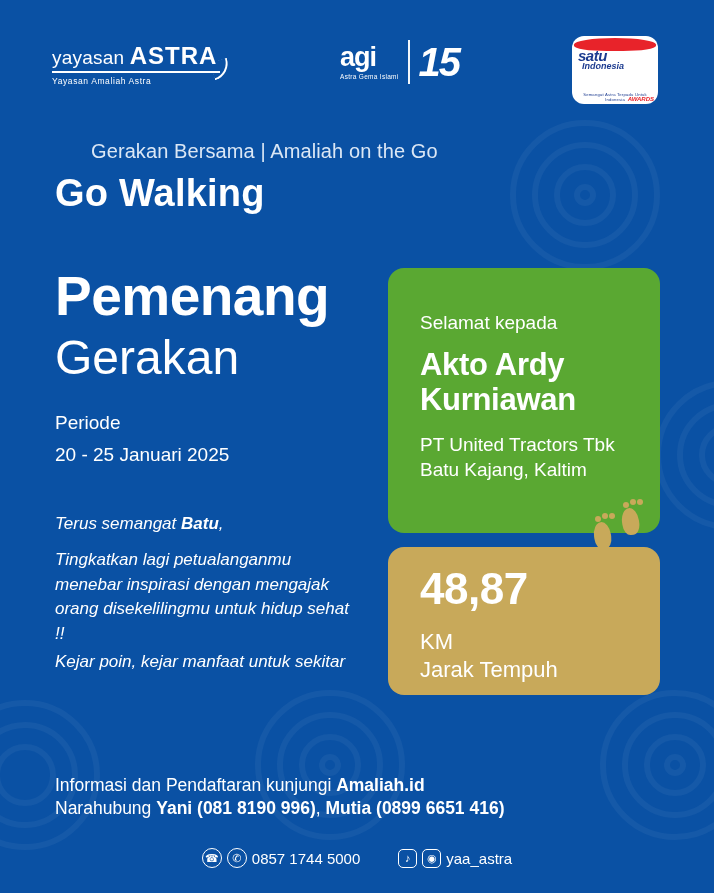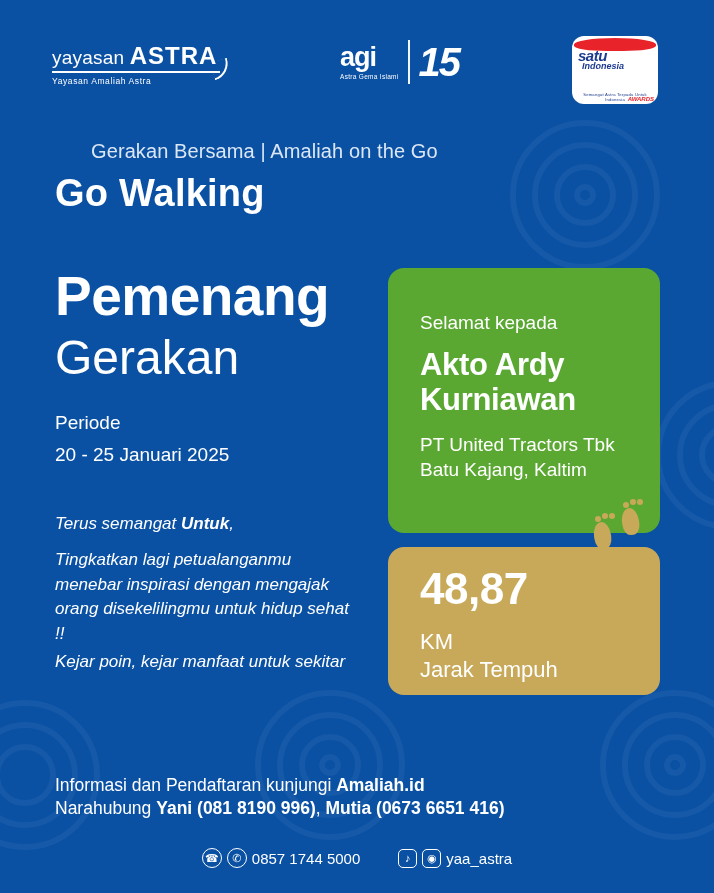--- a/index.html
+++ b/index.html
@@ -284,21 +284,21 @@
   <div class="kicker">Gerakan Bersama | Amaliah on the Go</div>
   <div class="go-walking">Go Walking</div>
 
   <div class="pemenang">Pemenang</div>
   <div class="mingguan">Gerakan</div>
 
   <div class="periode-label">Periode</div>
   <div class="periode-date">20 - 25 Januari 2025</div>
 
   <div class="msg" id="msg1">
-    <span>Terus semangat </span><b>Untuk</b><span>,</span>
+    <span>Terus semangat </span><b>Batu</b><span>,</span>
   </div>
   <div class="msg" id="msg3">Kejar poin, kejar manfaat untuk sekitar</div>
   <div class="msg" id="msg2">Tingkatkan lagi petualanganmu menebar inspirasi dengan mengajak orang disekelilingmu untuk hidup sehat !!</div>
 
   <div class="card-green">
     <div class="selamat">Selamat kepada</div>
     <div class="winner">Akto Ardy Kurniawan</div>
     <div class="company">
       <div>PT United Tractors Tbk</div>
       <div>Batu Kajang, Kaltim</div>
@@ -319,21 +319,21 @@
   <div class="card-gold">
     <div class="dist">48,87</div>
     <div class="unit">KM</div>
     <div class="jarak">Jarak Tempuh</div>
   </div>
 
   <div class="footer-1">
     <span>Informasi dan Pendaftaran kunjungi </span><b>Amaliah.id</b>
   </div>
   <div class="footer-2">
-    <span>Narahubung </span><b>Yani (081 8190 996)</b><span>, </span><b>Mutia (0673 6651 416)</b>
+    <span>Narahubung </span><b>Yani (081 8190 996)</b><span>, </span><b>Mutia (0899 6651 416)</b>
   </div>
 
   <div class="social">
     <div class="grp">
       <span class="ic">☎</span>
       <span class="ic">✆</span>
       <span>0857 1744 5000</span>
     </div>
     <div class="gap"></div>
     <div class="grp">

